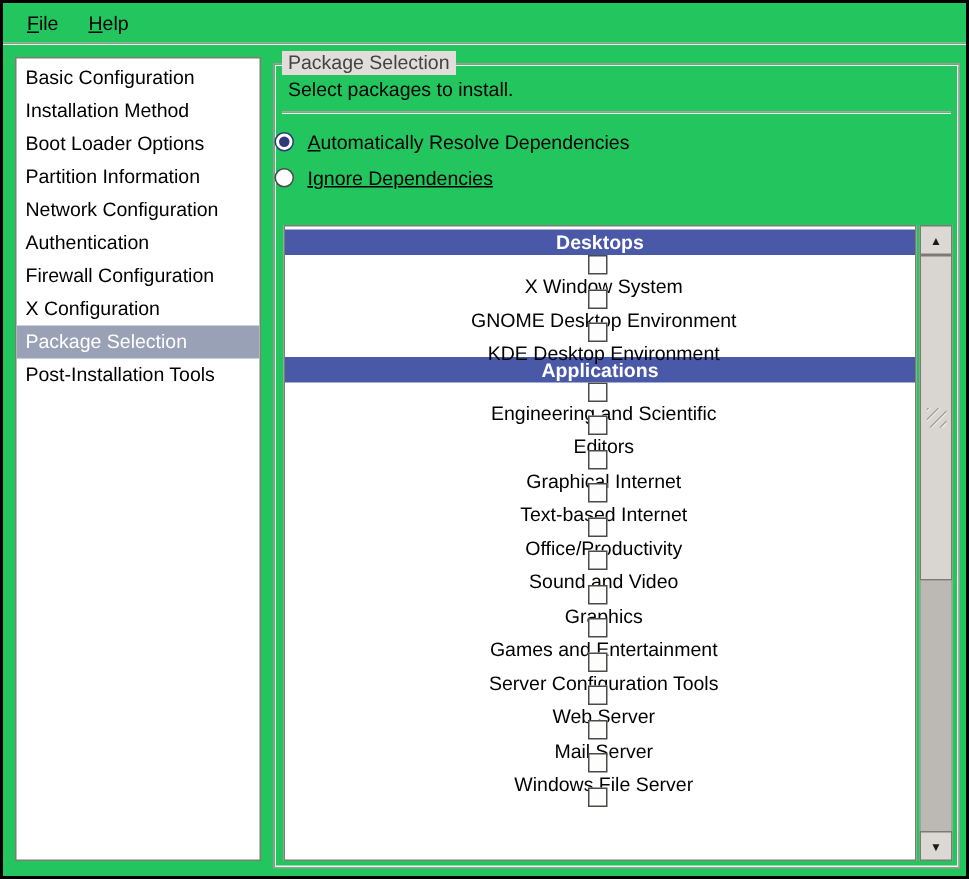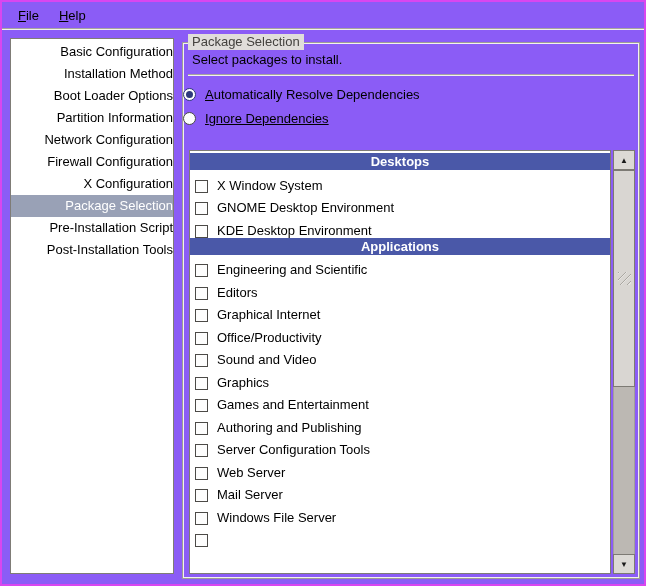--- a/index.html
+++ b/index.html
@@ -1,38 +1,38 @@
 <!DOCTYPE html>
 <html><head>
 <meta charset="utf-8">
 <style>
   html,body { margin:0; padding:0; background:#555; }
   .window {
     position:relative; width:646px; height:586px; box-sizing:border-box;
-    background:#8b5cf6; border:2px solid #d946ef; overflow:hidden;
+    background:#22c55e; border:2px solid #000000; overflow:hidden;
     font-family:"Liberation Sans","DejaVu Sans",sans-serif; font-size:13px; color:#000;
     cursor:default; -webkit-font-smoothing:antialiased;
   }
   .u { text-decoration:underline; }
 
   
   .menubar {
     position:absolute; top:0; left:0; right:0; height:26px;
     display:flex; align-items:center; padding-left:6px;
     border-bottom:1px solid #a7a49f; box-shadow:0 1px 0 #f2f0ee;
   }
   .menu-item { padding:3px 10px; }
 
   
   .sidebar {
     position:absolute; left:8px; top:36px; width:164px; height:536px;
     background:#fff; border:1px solid #7f7c76; box-sizing:border-box;
     padding-top:2px; overflow:hidden;
   }
-  .side-item { height:22px; line-height:22px; padding-left:6px; white-space:nowrap;text-align:right; }
+  .side-item { height:22px; line-height:22px; padding-left:6px; white-space:nowrap; }
   .side-item.selected { background:#99a1b6; color:#fff; }
 
   
   .frame {
     position:absolute; left:180px; top:40px; width:458px; height:537px; box-sizing:border-box;
     border:1px solid #9e9b95; box-shadow:inset 1px 1px 0 #f3f1ef, inset -1px -1px 0 #f3f1ef;
   }
   .frame-label {
     position:absolute; top:-9px; left:5px; background:#e0ddda; padding:0 4px;
     color:#44423f; line-height:16px;
@@ -56,21 +56,21 @@
   
   .pkgwrap { position:absolute; left:6px; top:107px; width:394px; height:424px; }
   .pkglist {
     position:absolute; left:0; top:0; width:422px; height:424px; box-sizing:border-box;
     background:#fff; border:1px solid #7f7c76; overflow:hidden; padding-top:2px;
   }
   .grp-header {
     height:17px; line-height:17px; background:#4a58a8; color:#fff;
     font-weight:bold; text-align:center; font-size:13px;
   }
-  .pkg-row { height:22.5px; display:flex; align-items:flex-end; padding-left:5px; }
+  .pkg-row { height:22.5px; display:flex; align-items:center; padding-left:5px;flex-direction:column; }
   .cb {
     width:13px; height:13px; box-sizing:border-box; background:#fdfdfd;
     border:1px solid #4c4a47; margin-right:9px; flex:none;
   }
 
   
   .vscroll { position:absolute; left:424px; top:0; width:22px; height:424px; }
   .sb-btn {
     position:absolute; left:0; width:22px; height:20px; box-sizing:border-box;
     background:#dcd9d5; border:1px solid #7d7a74;
@@ -101,24 +101,24 @@
     <div class="menu-item"><span><span class="u">F</span><span>ile</span></span></div>
     <div class="menu-item"><span><span class="u">H</span><span>elp</span></span></div>
   </div>
 
   <div class="sidebar">
     <div class="side-item">Basic Configuration</div>
     <div class="side-item">Installation Method</div>
     <div class="side-item">Boot Loader Options</div>
     <div class="side-item">Partition Information</div>
     <div class="side-item">Network Configuration</div>
+    <div class="side-item">Authentication</div>
     <div class="side-item">Firewall Configuration</div>
     <div class="side-item">X Configuration</div>
     <div class="side-item selected">Package Selection</div>
-    <div class="side-item">Pre-Installation Script</div>
     <div class="side-item">Post-Installation Tools</div>
   </div>
 
   <div class="frame">
     <span class="frame-label">Package Selection</span>
     <div class="subtitle">Select packages to install.</div>
     <div class="hsep"></div>
 
     <div class="radio-row r1">
       <span class="radio checked"></span>
@@ -154,37 +154,37 @@
         <div class="pkg-row">
             <span class="cb"></span>
             <span>Editors</span>
           </div>
         <div class="pkg-row">
             <span class="cb"></span>
             <span>Graphical Internet</span>
           </div>
         <div class="pkg-row">
             <span class="cb"></span>
+            <span>Text-based Internet</span>
+          </div>
+        <div class="pkg-row">
+            <span class="cb"></span>
             <span>Office/Productivity</span>
           </div>
         <div class="pkg-row">
             <span class="cb"></span>
             <span>Sound and Video</span>
           </div>
         <div class="pkg-row">
             <span class="cb"></span>
             <span>Graphics</span>
           </div>
         <div class="pkg-row">
             <span class="cb"></span>
             <span>Games and Entertainment</span>
-          </div>
-        <div class="pkg-row">
-            <span class="cb"></span>
-            <span>Authoring and Publishing</span>
           </div>
 
         <div class="pkg-row">
             <span class="cb"></span>
             <span>Server Configuration Tools</span>
           </div>
         <div class="pkg-row">
             <span class="cb"></span>
             <span>Web Server</span>
           </div>

